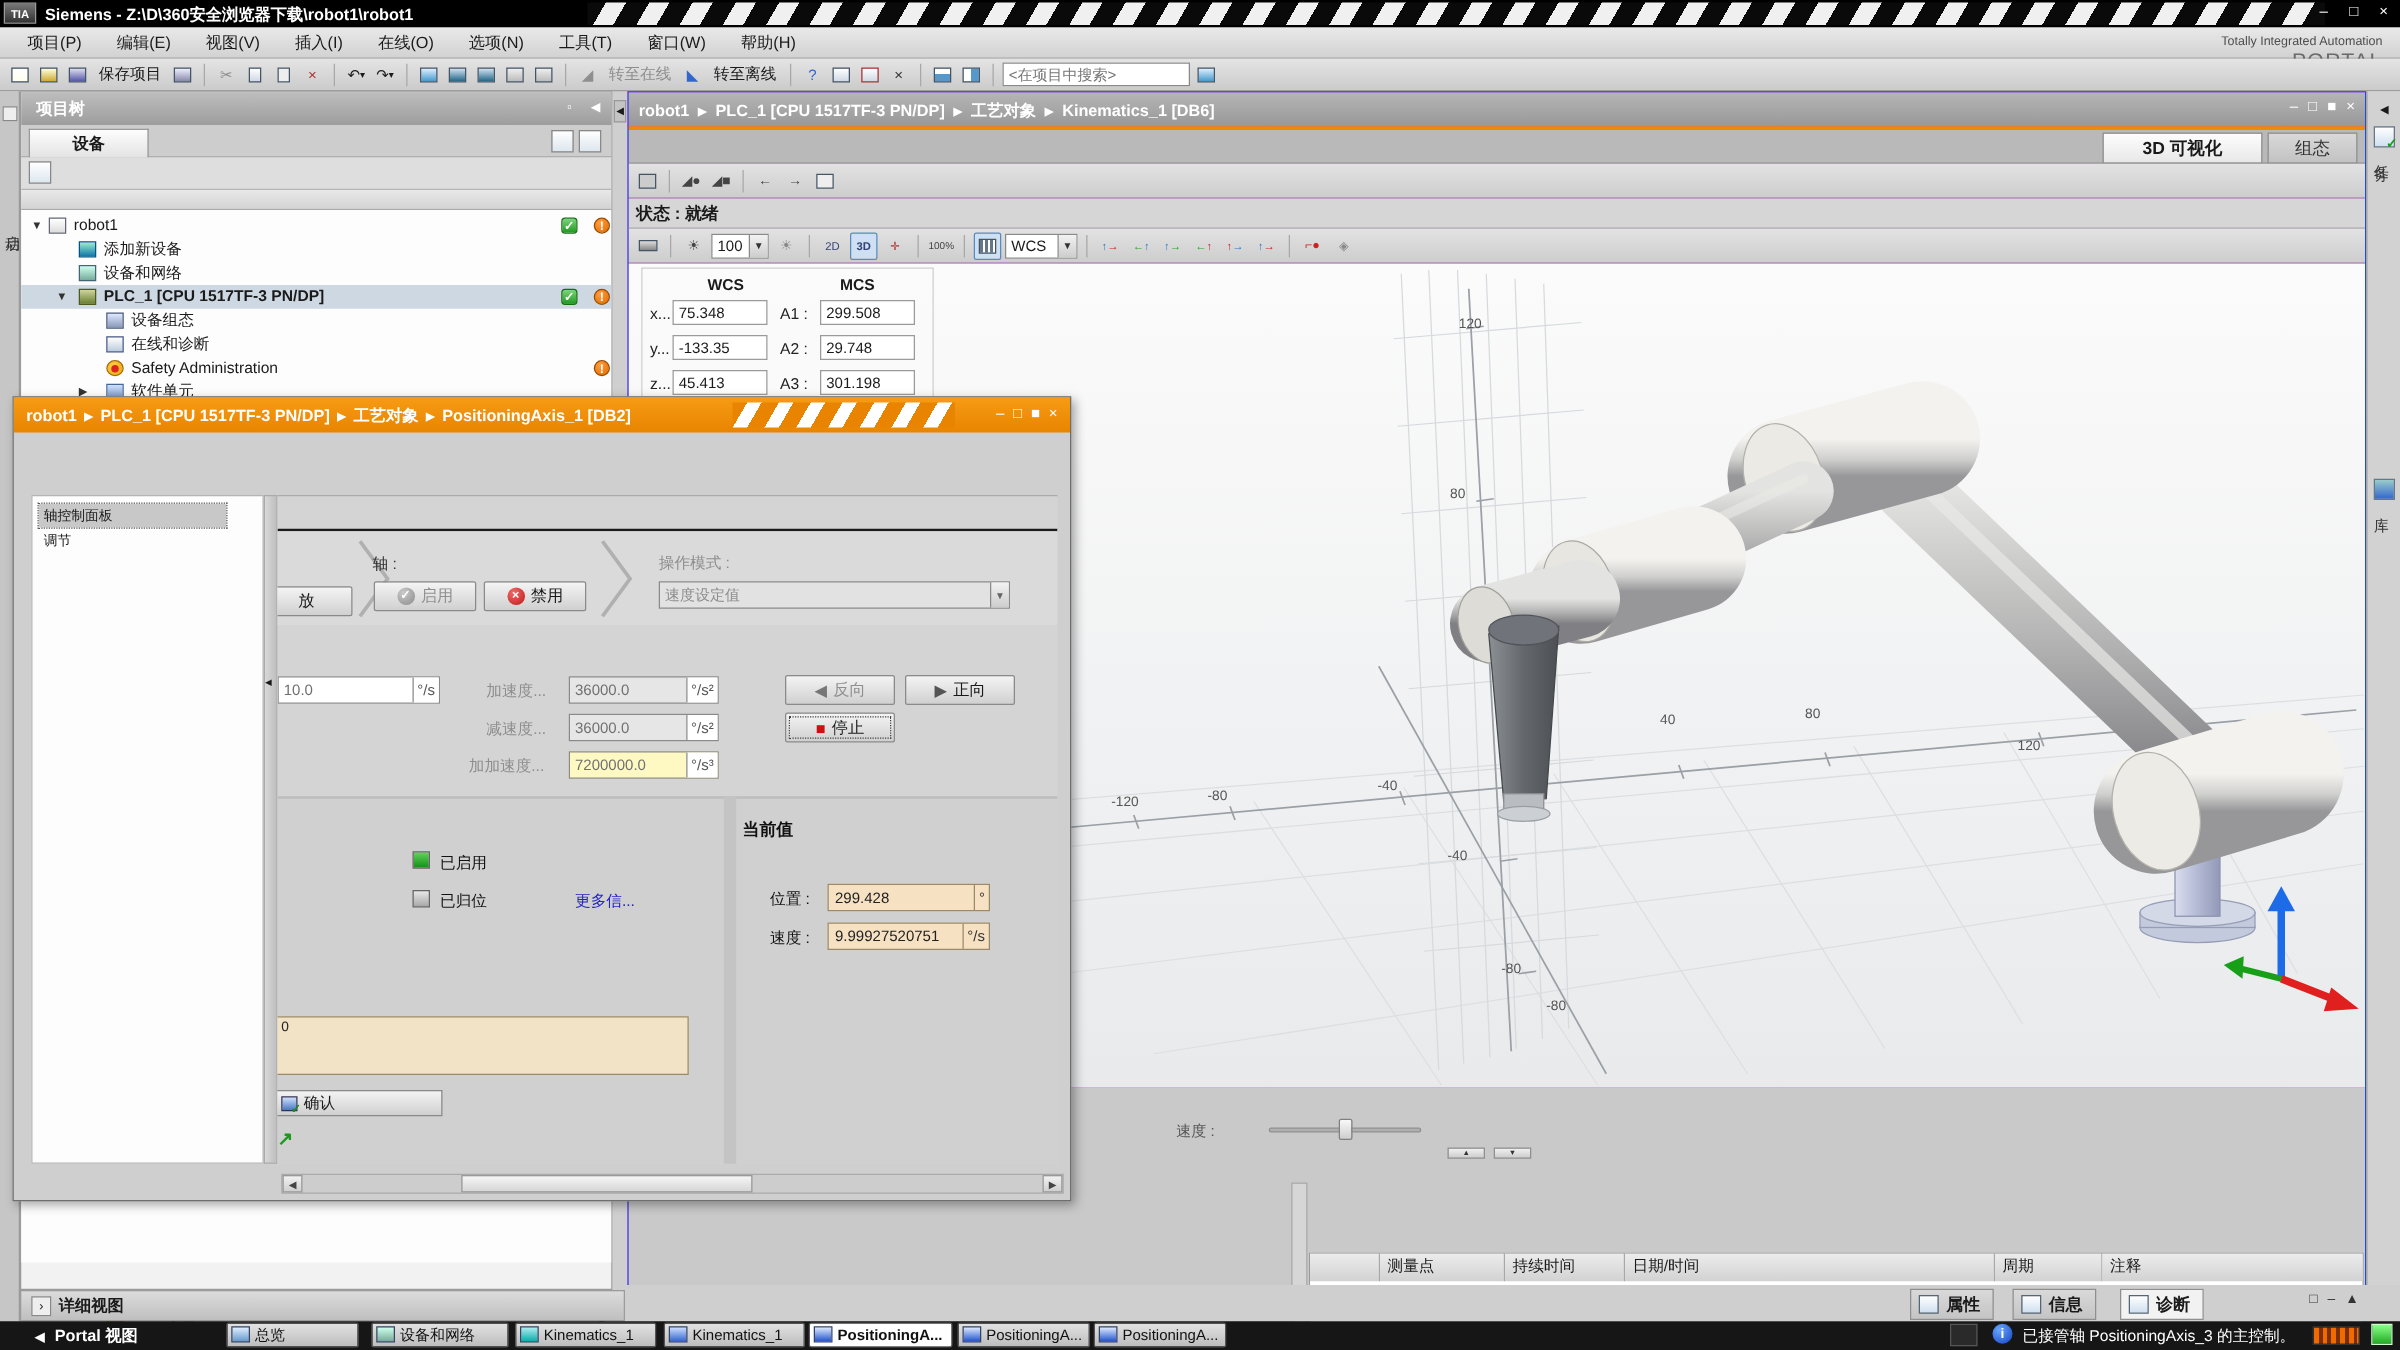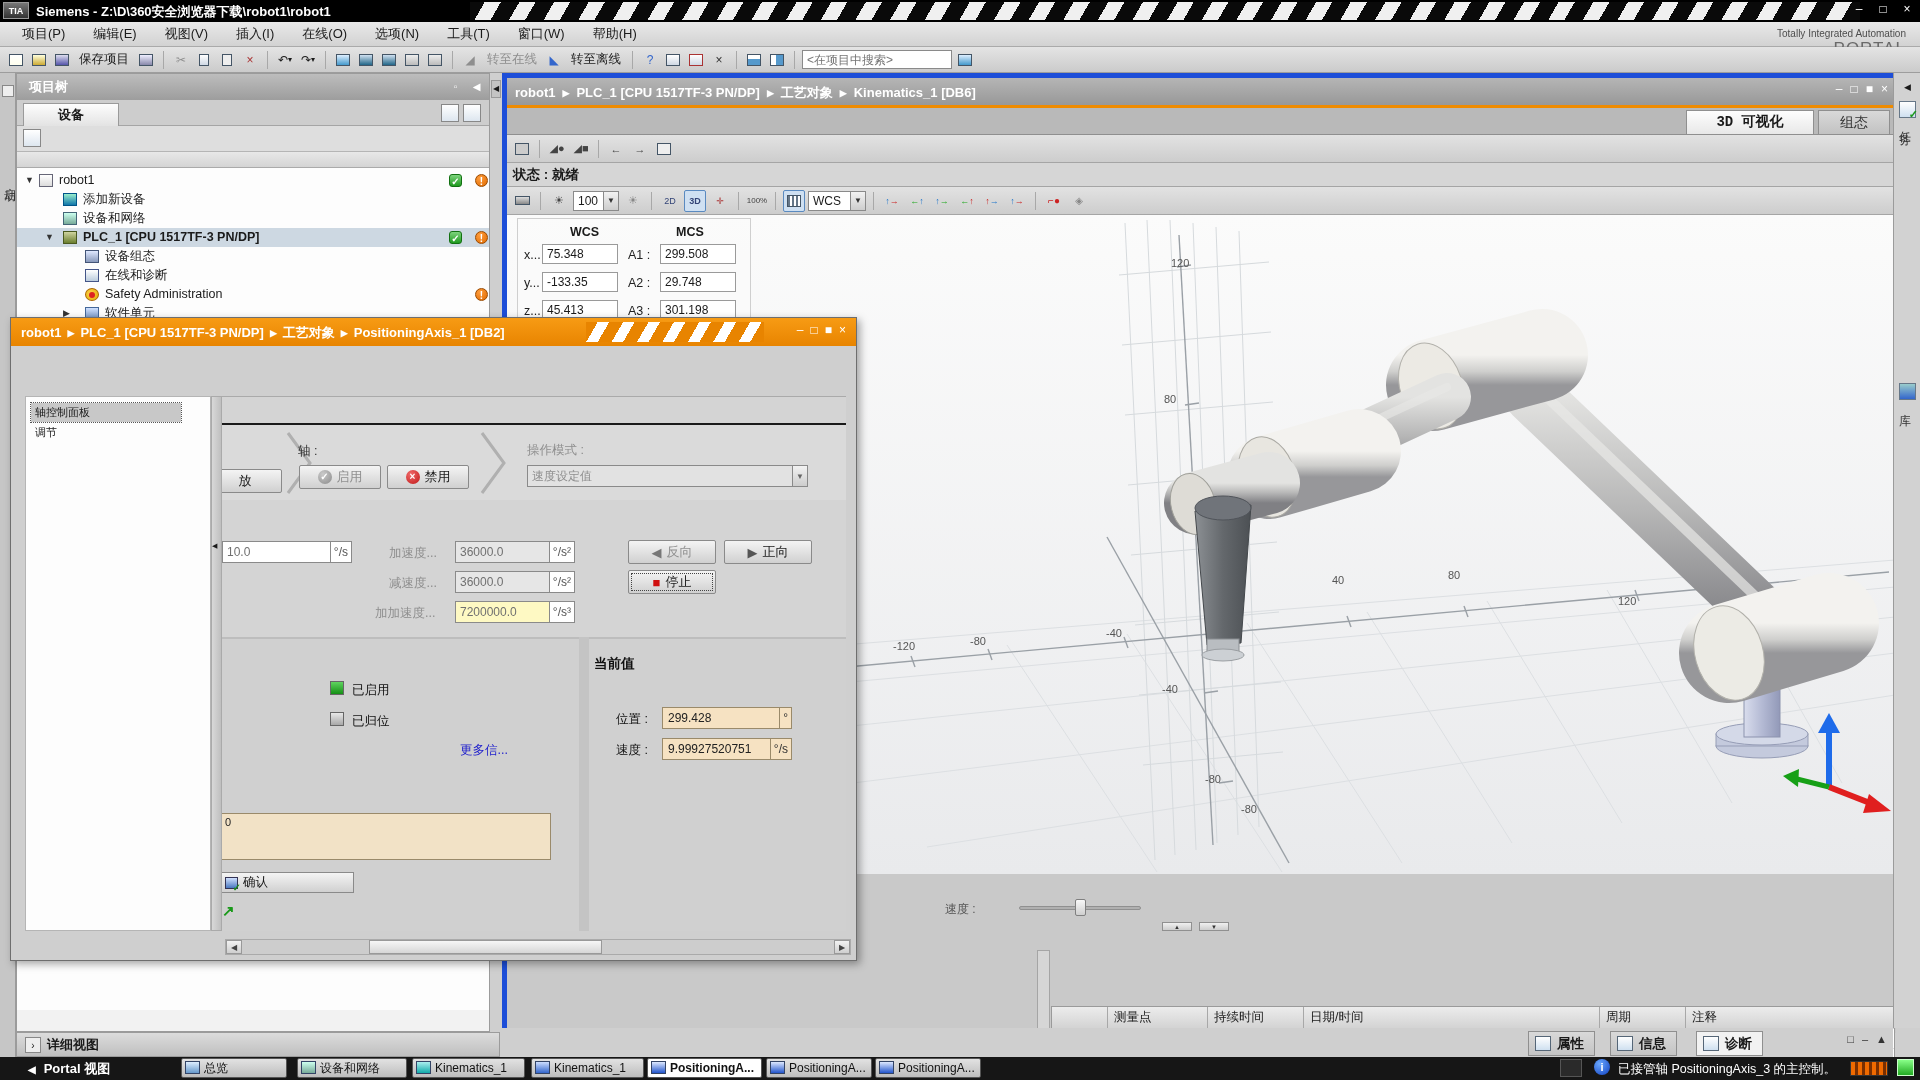--- a/index.html
+++ b/index.html
@@ -66,28 +66,28 @@
   .ic-tags { background:linear-gradient(#ffe9c9,#e0a23c); border-color:#9a6a18; }
   .ic-dtype { background:linear-gradient(#ffe9c9,#d99a34); border-color:#9a6a18; }
   .badge { position:absolute; top:3px; width:13px; height:13px; border-radius:3px; font-size:10px; color:#fff; text-align:center; line-height:13px; font-weight:bold; }
   .bd-green { background:linear-gradient(#7ed47e,#1f9a1f); border:1px solid #127012; }
   .bd-warn { background:radial-gradient(circle at 35% 30%, #ff9d3d, #e06a00); border-radius:50%; border:1px solid #9a4a00; }
   .bd-dot { background:radial-gradient(circle at 35% 30%, #5fd45f, #129012); border-radius:50%; border:1px solid #0a600a; }
   .detailbar { left:16px; top:1032px; width:484px; height:25px; background:linear-gradient(#dcdcdc,#bfbfbf); border:1px solid #9b9b9b; font-size:13px; font-weight:bold; line-height:23px; padding-left:30px; }
   .detail-arrow { position:absolute; left:8px; top:4px; width:16px; height:16px; border:1px solid #888; background:#eee; font-size:10px; line-height:15px; text-align:center; font-weight:normal; }
 
   
-  .mainwork { left:502px; top:73px; width:1391px; height:955px; background:#d946ef; border:5px solid #1d4ed8; }
+  .mainwork { left:502px; top:73px; width:1391px; height:955px; background:#d946ef; border:1px solid #1d4ed8; }
   .crumbbar { left:0; top:0; width:1389px; height:30px; background:linear-gradient(#b5b5b5,#989898); border-bottom:3px solid #ef8b00; color:#fff; }
   .crumbs { position:absolute; left:8px; top:6px; font-size:13px; font-weight:bold; white-space:nowrap; }
   .crumbs .sep { font-size:9px; margin:0 7px; position:relative; top:-1px; }
   .mw-btns { position:absolute; right:8px; top:4px; display:flex; gap:8px; color:#fff; font-size:12px; }
   .mtabs { left:0; top:30px; width:1389px; height:27px; background:#b9b9b9; border-bottom:1px solid #8f8f8f; }
   .mtab { position:absolute; top:2px; height:25px; border:1px solid #8f8f8f; text-align:center; font-size:14px; line-height:23px; }
-  .mtab.active { background:linear-gradient(#fdfdfd,#e8e8e8); font-weight:bold;font-family:Liberation Mono, monospace; }
+  .mtab.active { background:linear-gradient(#fdfdfd,#e8e8e8); font-weight:bold; }
   .mtab.idle { background:linear-gradient(#d9d9d9,#c2c2c2); color:#333; }
   .vtool1 { left:0; top:57px; width:1389px; height:28px; background:linear-gradient(#e2e2e2,#cdcdcd); border-bottom:1px solid #a5a5a5; display:flex; align-items:center; padding-left:4px; gap:2px; }
   .statrow { left:0; top:85px; width:1389px; height:24px; background:#d6d6d6; border-bottom:1px solid #a5a5a5; font-size:13.5px; font-weight:bold; line-height:23px; padding-left:6px; }
   .vtool2 { left:0; top:109px; width:1389px; height:28px; background:linear-gradient(#e2e2e2,#cdcdcd); border-bottom:1px solid #a5a5a5; display:flex; align-items:center; padding-left:4px; gap:3px; }
   .vi { width:22px; height:22px; border:1px solid transparent; border-radius:2px; display:flex; align-items:center; justify-content:center; font-size:11px; color:#444; }
   .vi.on { border-color:#5a8ac0; background:#cfe0f2; }
   .combo { height:20px; background:#fff; border:1px solid #8a8a8a; display:flex; align-items:center; font-size:12px; }
   .combo .cv { padding:0 4px; flex:1; }
   .combo .ca { width:15px; height:100%; background:linear-gradient(#f2f2f2,#cdcdcd); border-left:1px solid #8a8a8a; font-size:8px; text-align:center; line-height:18px; color:#333; }
 
@@ -155,21 +155,21 @@
   .ffield { position:absolute; height:22px; background:#fff; border:1px solid #8a8a8a; font-size:12px; color:#707070; display:flex; align-items:center; }
   .ffield .val { flex:1; padding:0 4px; }
   .ffield .unit { border-left:1px solid #8a8a8a; padding:0 3px; height:100%; display:flex; align-items:center; background:#fff; color:#555; }
   .tanfield { position:absolute; height:22px; background:#f6e2c2; border:1px solid #9a8a6a; font-size:12px; color:#222; display:flex; align-items:center; }
   .tanfield .val { flex:1; padding:0 5px; }
   .tanfield .unit { border-left:1px solid #9a8a6a; padding:0 3px; height:100%; display:flex; align-items:center; color:#333; }
   .statesec { position:absolute; left:0; top:240px; width:624px; height:295px; background:#d0d0d0; border-top:2px solid #bdbdbd; }
   .indbox { position:absolute; width:14px; height:14px; border:1px solid #666; }
   .ind-green { background:linear-gradient(#5fd45f,#159015); }
   .ind-gray { background:linear-gradient(#e8e8e8,#a8a8a8); }
-  .morelink { position:absolute; color:#2222cc; font-size:12.5px;margin-top:29px; }
+  .morelink { position:absolute; color:#2222cc; font-size:12.5px; }
   .vdiv { position:absolute; left:357px; top:240px; width:10px; height:295px; background:#c4c4c4; }
   .curtitle { font-weight:bold; font-size:13.5px; color:#111; }
   .msgarea { position:absolute; left:-2px; top:174px; width:331px; height:47px; background:#f2e2c6; border:1px solid #9a8a6a; font-size:11px; padding:2px 4px; color:#222; }
   .ackbtn { position:absolute; left:-2px; top:233px; width:134px; height:21px; background:linear-gradient(#f4f4f4,#d0d0d0); border:1px solid #8a8a8a; font-size:12.5px; display:flex; align-items:center; gap:5px; padding-left:4px; }
   .ack-ico { width:13px; height:12px; background:linear-gradient(#cfe0ff,#4a78c0); border:1px solid #335; position:relative; }
   .ack-ico:after { content:"✓"; position:absolute; right:-4px; bottom:-5px; color:#1a8a1a; font-size:10px; font-weight:bold; }
   .greenarrow { position:absolute; left:0; top:263px; color:#1a9a1a; font-size:15px; font-weight:bold; }
   .f-hscroll { left:214px; top:621px; width:626px; height:16px; background:#cdcdcd; border:1px solid #aaa; }
   .sbtn { position:absolute; top:0; width:16px; height:14px; background:linear-gradient(#f2f2f2,#cfcfcf); border:1px solid #999; font-size:8px; text-align:center; line-height:13px; color:#444; }
   .sthumb { position:absolute; left:143px; top:0; width:233px; height:14px; background:linear-gradient(#f6f6f6,#d6d6d6); border:1px solid #999; }

